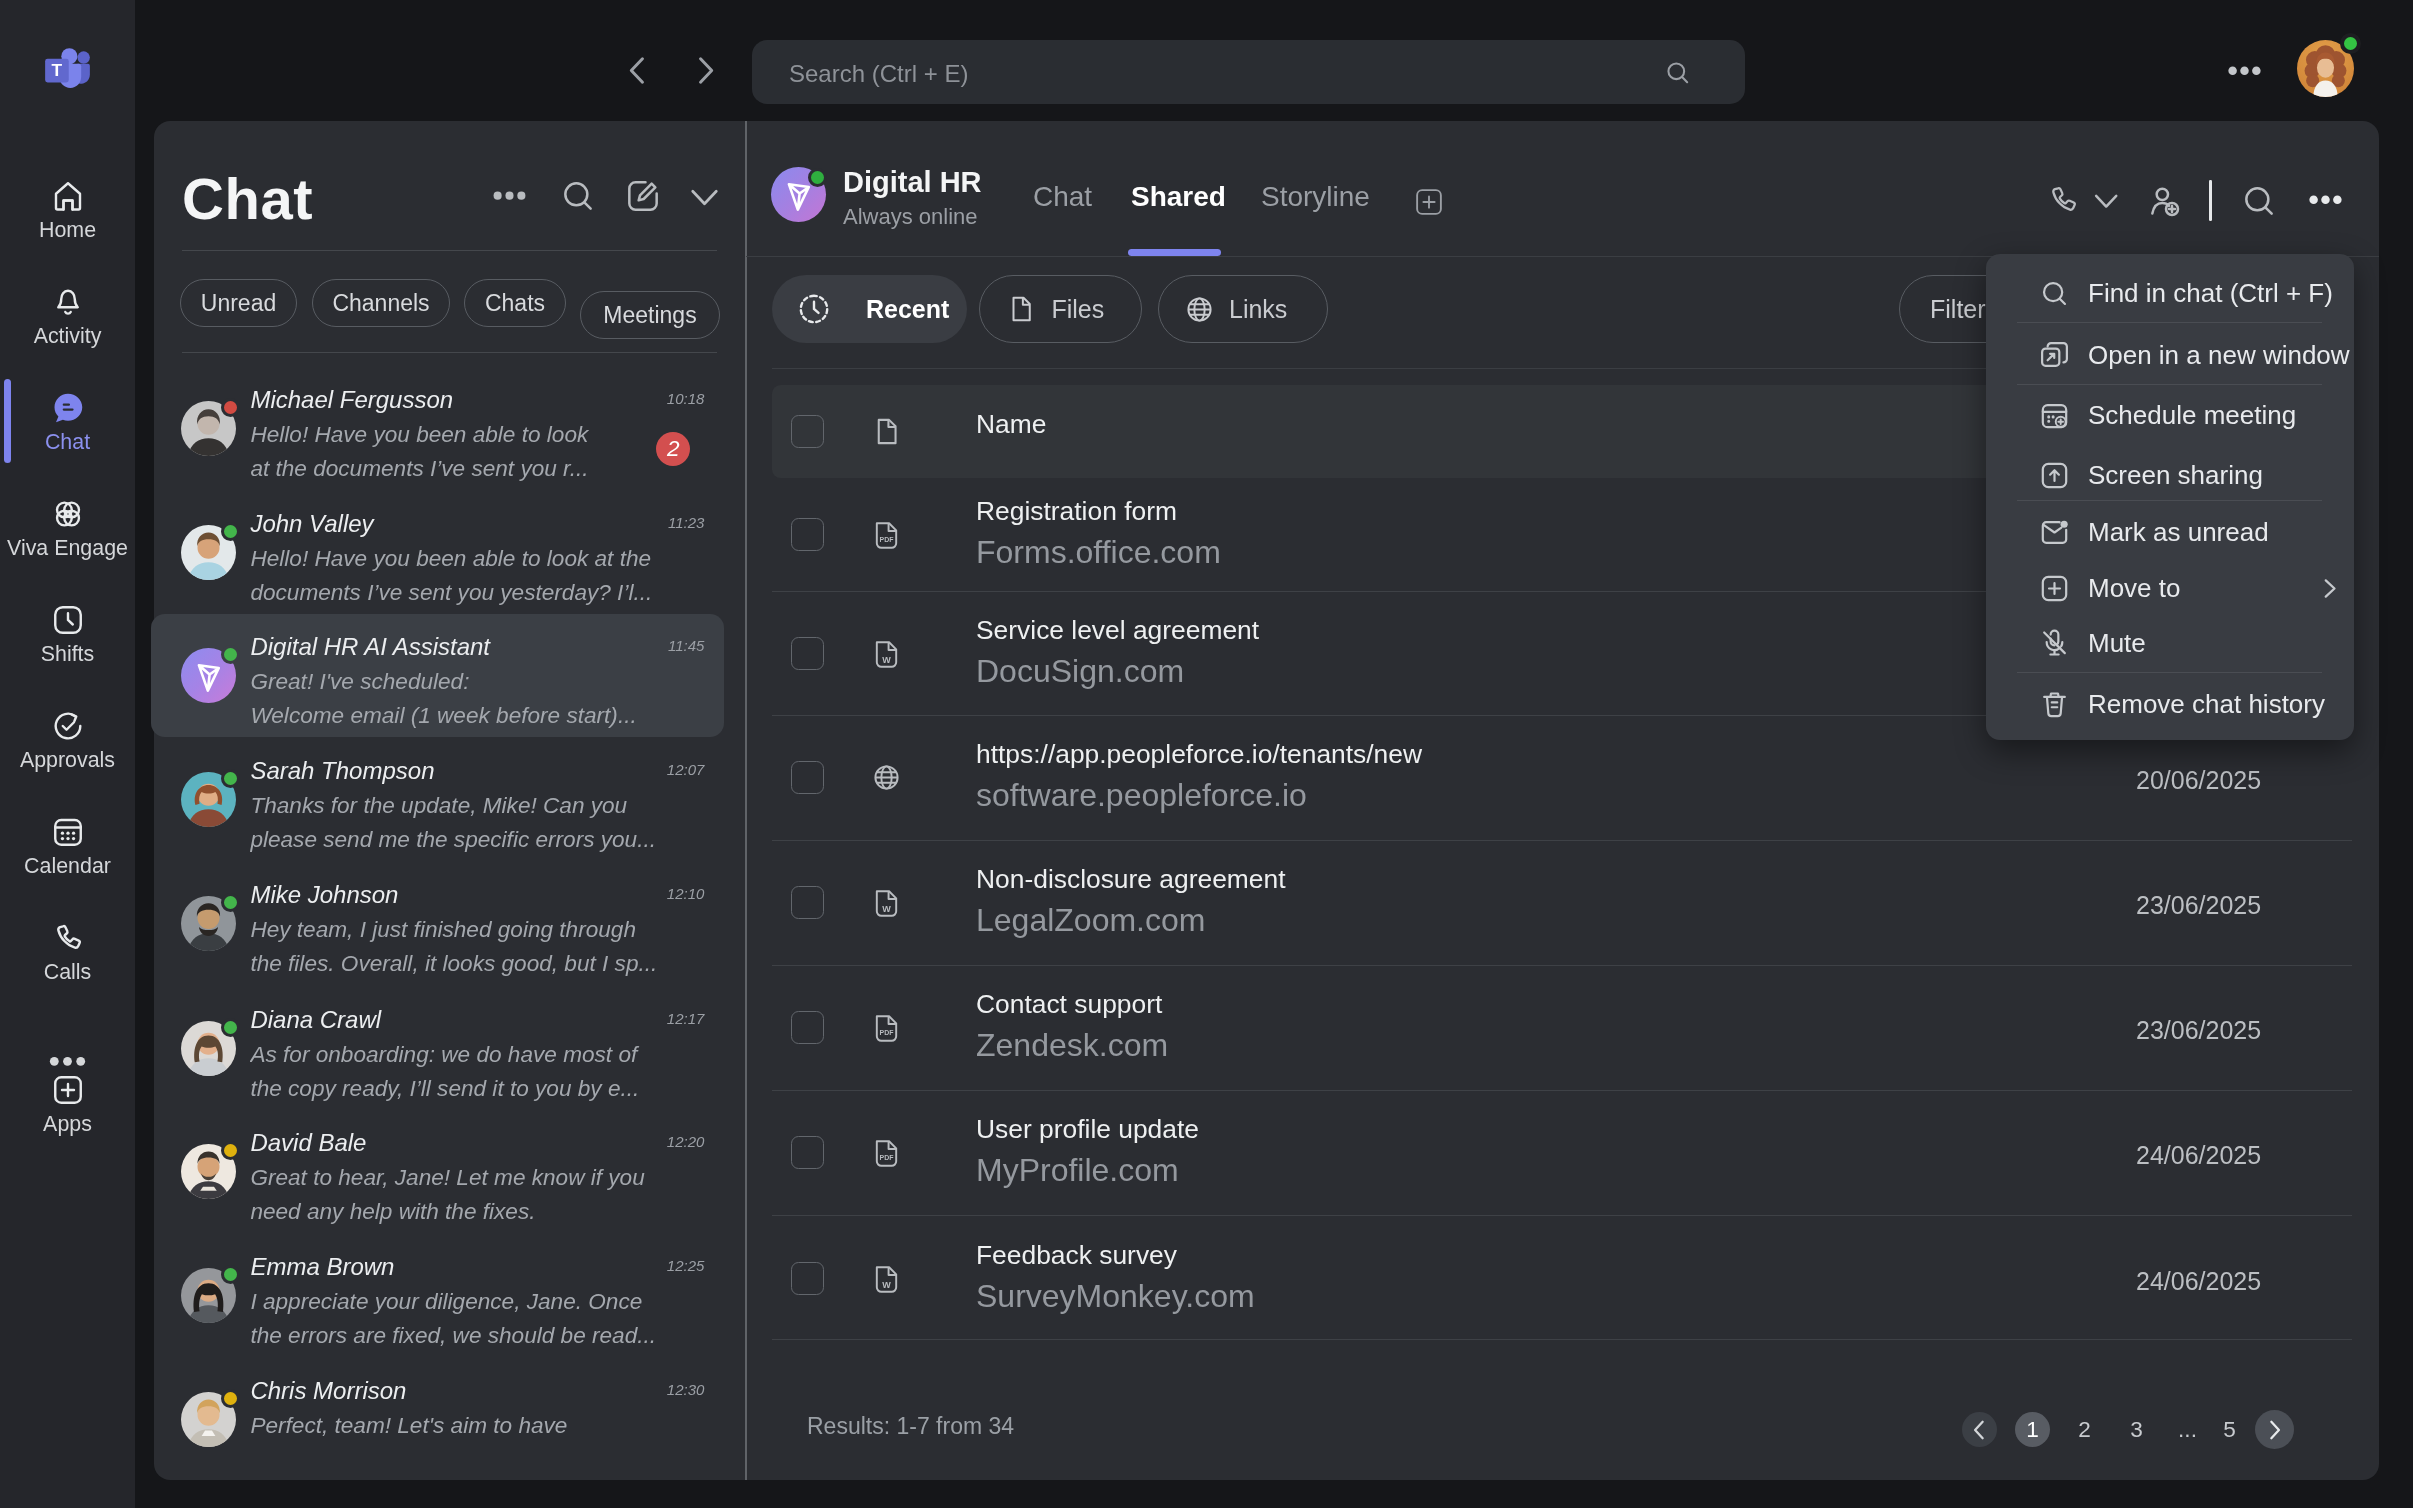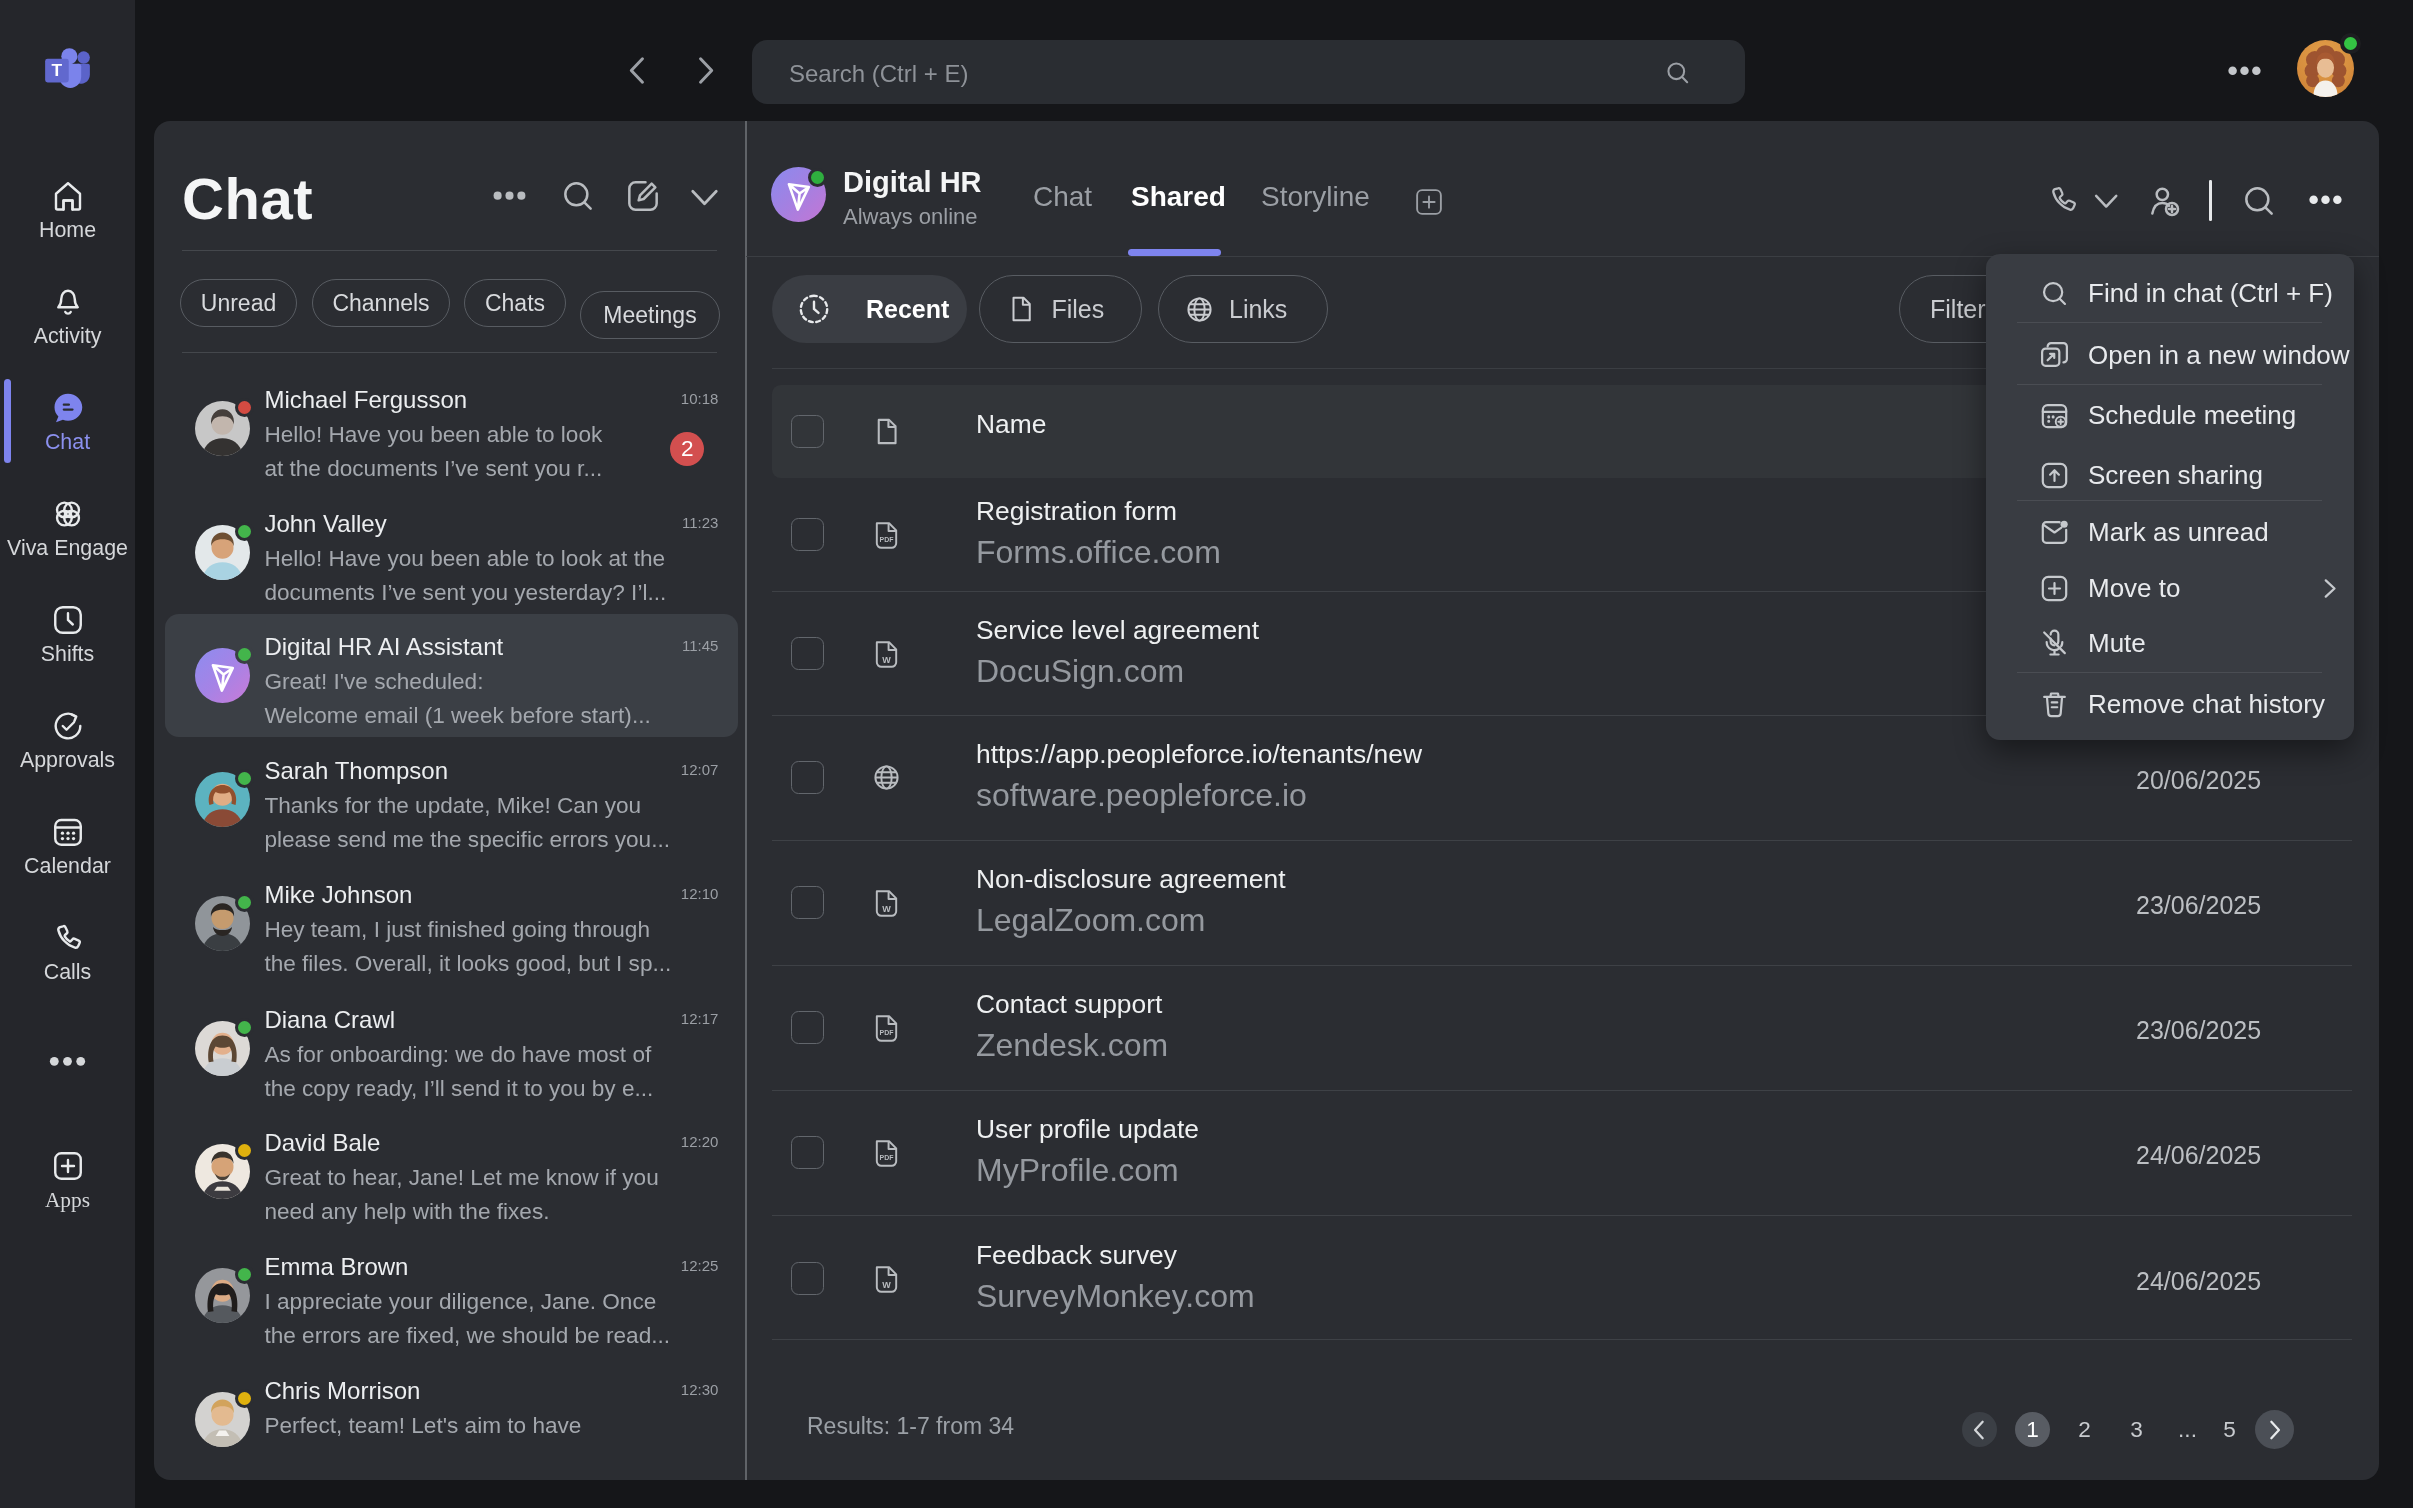--- a/index.html
+++ b/index.html
@@ -138,21 +138,21 @@
   <svg width="36" height="36" viewBox="0 0 24 24" fill="none" stroke="#e8eaec" stroke-width="1.6" stroke-linecap="round" stroke-linejoin="round">
       <path d="M8.7 4.2 c.6-.3 1.3 0 1.6.6 l1.2 2.6 c.25.55.1 1.2-.37 1.6 l-1.1 1 c-.25.23-.33.6-.2.9 a9.3 9.3 0 0 0 3.2 3.3 c.3.14.68.06.9-.2 l1-1.1 c.4-.47 1.05-.62 1.6-.37 l2.6 1.2 c.6.3.9 1 .6 1.6 l-.9 2 c-.4.84-1.3 1.34-2.2 1.1 C11.6 17 7 12.4 5.6 6.9 c-.24-.9.26-1.8 1.1-2.2 Z"></path>
     </svg>
   Calls
 </div>
 <svg class="abs" style="left:48px; top:1055px;" width="39" height="12.6" viewBox="0 0 62 20">
     <circle cx="10" cy="10" r="7" fill="#d5d7da"></circle>
     <circle cx="31" cy="10" r="7" fill="#d5d7da"></circle>
     <circle cx="52" cy="10" r="7" fill="#d5d7da"></circle>
   </svg>
-<div class="nav-item" style="top:1148px;font-family:Liberation Serif, serif;">
+<div class="nav-item" style="top:1072px;">
   <svg width="36" height="36" viewBox="0 0 24 24" fill="none" stroke="#e8eaec" stroke-width="1.6" stroke-linecap="round">
       <rect x="3.5" y="3.5" width="17" height="17" rx="4"></rect>
       <path d="M12 8 v8 M8 12 h8"></path>
     </svg>
   Apps
 </div>
 
 <svg class="abs" style="left:625px; top:55px;" width="25" height="31" viewBox="0 0 20 25">
     <path d="M14 3 L5 12.5 L14 22" fill="none" stroke="#9b9fa5" stroke-width="2.4" stroke-linecap="round" stroke-linejoin="round"></path>
   </svg>
@@ -216,21 +216,21 @@
 <svg class="abs" style="left:689px; top:185px;" width="31" height="25" viewBox="0 0 25 20">
     <path d="M3 5 L12.5 15 L22 5" fill="none" stroke="#b9bcc0" stroke-width="2.2" stroke-linecap="round" stroke-linejoin="round"></path>
   </svg>
 <div class="hline" style="left:182px; top:250px; width:535px;"></div>
 <div class="pill" style="left:180px; width:117px;">Unread</div>
 <div class="pill" style="left:312px; width:138px;">Channels</div>
 <div class="pill" style="left:464px; width:102px;">Chats</div>
 <div class="pill" style="left:580px; width:140px;margin-top:12px;">Meetings</div>
 <div class="hline" style="left:182px; top:352px; width:535px;"></div>
 
-<div id="rowclip" style="position:absolute; left:156px; top:353px; width:590px; height:1098px; overflow:hidden;">
+<div id="rowclip" style="position:absolute; left:142px; top:353px; width:590px; height:1098px; overflow:hidden;font-style:italic;">
 
   <div class="crow" style="top:14px;">
     <div class="cavatar"><svg viewBox="0 0 40 40" width="55" height="55">
           <rect width="40" height="40" fill="#c7c7c7"></rect>
           <path d="M5 40 C7 30.5 13 27 20 27 s13 3.5 15 13 Z" fill="#343231"></path>
           <circle cx="20" cy="16.5" r="8" fill="#c2b6ad"></circle>
           <path d="M11.8 17 c-1-6.5 3.2-11 8.2-11 s9.2 4.5 8.2 11 c-.8-4-3.5-6-8.2-6 s-7.4 2-8.2 6 Z" fill="#453f3b"></path>
         </svg></div>
     <div class="pdot" style="background:#d24b42;"></div>
     <div class="cname">Michael Fergusson</div>

